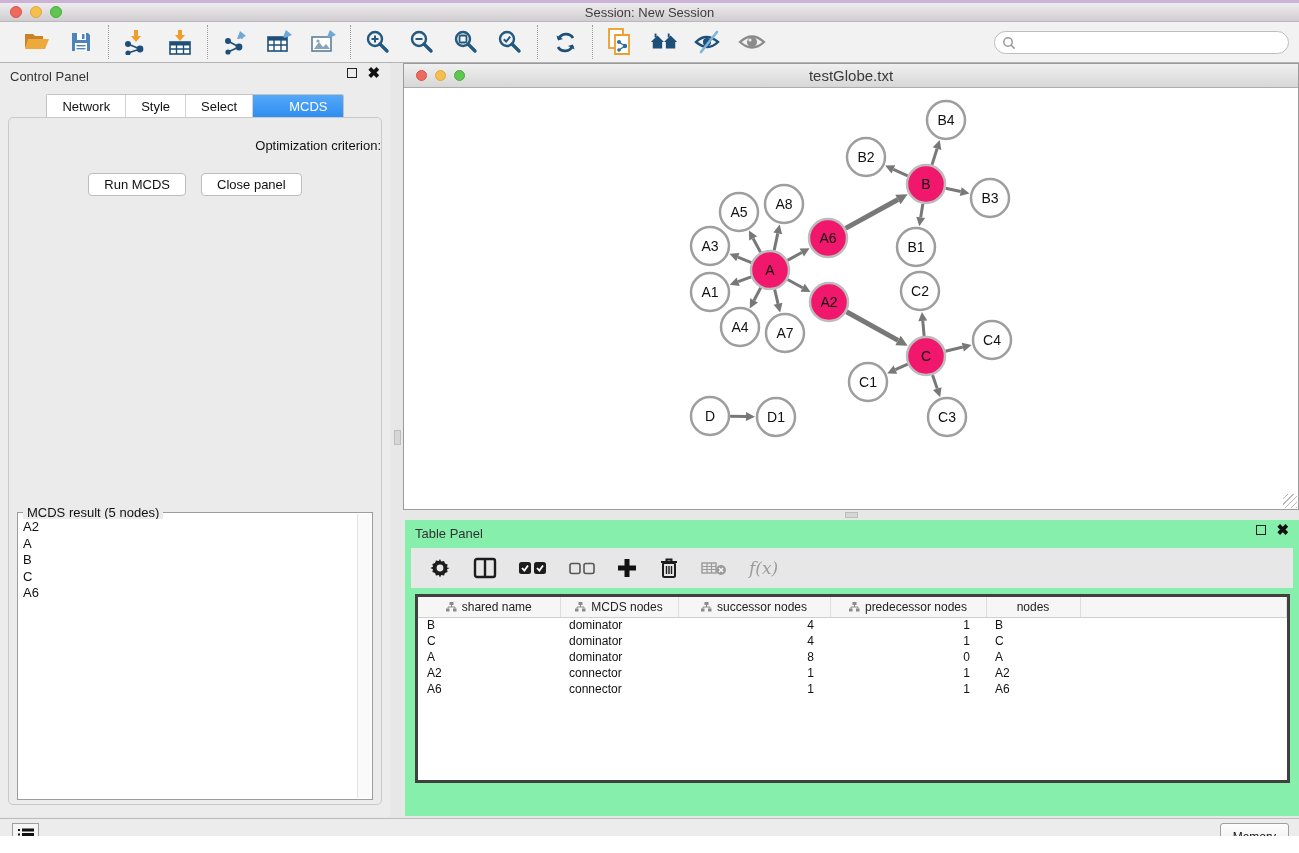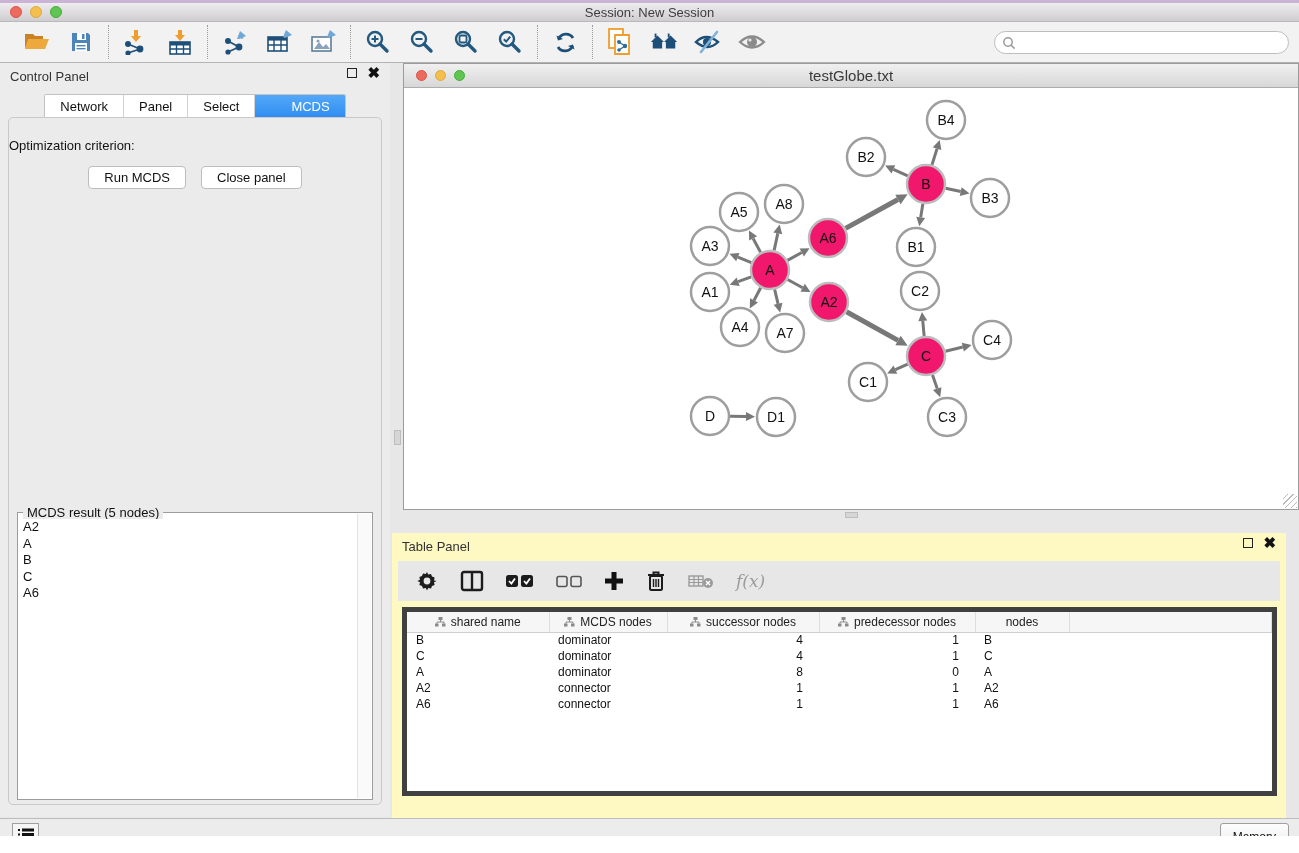--- a/index.html
+++ b/index.html
@@ -35,30 +35,30 @@
   .close-btn { font-size:15px; font-weight:bold; color:#111; line-height:10px; cursor:pointer; }
 
   .cp-tabs { position:absolute; left:0; right:0; top:32px; display:flex; justify-content:center; }
   .seg { display:flex; border-radius:1px; overflow:hidden; box-shadow:0 0 0 1px #c2c2c2; background:#fff; }
   .seg-tab { padding:4px 15px; font-size:13px; background:#fff; border-right:1px solid #d2d2d2; cursor:pointer; color:#111; }
   .seg-tab:last-child { border-right:none;padding-left:36px; }
   .seg-tab.active { background:linear-gradient(#54a8f8,#2e8cf1); color:#fff; }
 
   .cp-box { position:absolute; left:8px; right:8px; top:54px; bottom:12px; background:#ebebeb;
             border:1px solid #c9c9c9; border-radius:5px; }
-  .opt-label { text-align:left; margin-top:20px; font-size:13px; color:#111; }
+  .opt-label { text-align:right; margin-top:20px; font-size:13px; color:#111; }
   .opt-select { position:relative; margin:9px auto 0; width:312px; height:23px; background:#fff;
                 border:1px solid #b9b9b9; border-radius:3px; display:flex; align-items:center;
                 padding-left:8px; font-size:13px; cursor:pointer; }
   .opt-stepper { position:absolute; right:1px; top:1px; bottom:1px; width:19px; border-radius:2px;
                  background:linear-gradient(#5fb0f9,#2f8cf1); display:flex; flex-direction:column;
                  align-items:center; justify-content:center; gap:2px; }
   .chev-up { width:0; height:0; border-left:4px solid transparent; border-right:4px solid transparent; border-bottom:5px solid #fff; }
   .chev-dn { width:0; height:0; border-left:4px solid transparent; border-right:4px solid transparent; border-top:5px solid #fff; }
-  .cp-buttons { display:flex; justify-content:center; gap:15px; margin-top:13px; }
+  .cp-buttons { display:flex; justify-content:center; gap:15px; margin-top:20px; }
   .cp-btn { background:#fff; border:1px solid #bdbdbd; border-radius:4px; padding:3px 15px; font-size:13px; color:#111; cursor:pointer; }
 
   .mcds-group { position:absolute; left:8px; right:8px; top:394px; bottom:4px; border:1px solid #9c9c9c;
                 box-shadow:1px 1px 0 #fff inset, -1px -1px 0 #fff inset; background:#fff; }
   .mcds-group-label { position:absolute; top:-8px; left:5px; background:#ebebeb; padding:0 4px; font-size:13px; color:#111; }
   .mcds-list { position:absolute; left:1px; right:15px; top:6px; bottom:1px; background:#fff; overflow:hidden; }
   .result-item { font-size:13px; color:#111; padding-left:4px; line-height:16.5px; }
   .mcds-scroll { position:absolute; right:1px; top:1px; bottom:1px; width:14px; background:#fafafa; border-left:1px solid #e3e3e3; }
 
   
@@ -69,27 +69,27 @@
   .net-titlebar .traffic { margin-left:12px; }
   .net-titlebar .light { width:11px; height:11px; }
   .net-title { position:absolute; left:0; right:0; text-align:center; font-size:15px; color:#3a3a3a; }
   .net-canvas { position:relative; width:894px; height:421px; background:#fff; }
   .resize-grip { position:absolute; right:1px; bottom:1px; width:14px; height:14px;
                  background:repeating-linear-gradient(135deg, transparent 0 3px, #b9b9b9 3px 4px); cursor:nwse-resize; }
   .divider-grip-v { position:absolute; left:394px; top:430px; width:7px; height:15px; background:#d6d6d6; border:1px solid #bdbdbd; cursor:col-resize; }
   .divider-grip-h { position:absolute; left:845px; top:512px; width:13px; height:6px; background:#d6d6d6; border:1px solid #bdbdbd; cursor:row-resize; }
 
   
-  .table-panel { position:absolute; left:392px; top:520px; width:894px; height:296px; background:#fef9c3;margin-top:13px; }
+  .table-panel { position:absolute; left:405px; top:520px; width:894px; height:296px; background:#86efac; }
   .tp-toolbar { position:absolute; left:6px; right:6px; top:28px; height:40px; background:#e7e7e7;
                 display:flex; align-items:center; gap:22px; padding-left:18px; }
   .tp-btn { display:flex; align-items:center; justify-content:center; cursor:pointer; }
   .fx { font-family:"DejaVu Serif", serif; font-style:italic; font-size:17px; color:#9b9b9b; }
   .table-wrap { position:absolute; left:10px; right:9px; top:74px; bottom:33px; background:#fff;
-                border:5px solid #404040; overflow:hidden; }
+                border:3px solid #404040; overflow:hidden; }
   table.data { border-collapse:collapse; table-layout:fixed; width:100%; }
   table.data th { height:20px; background:#f6f6f6; border-bottom:1px solid #cfcfcf; border-right:1px solid #dedede;
                   font-weight:normal; font-size:12px; color:#222; text-align:center; white-space:nowrap; overflow:hidden; }
   table.data th .hdr-ic { vertical-align:-1px; margin-right:5px; }
   table.data td { height:16px; font-size:12px; color:#111; padding:0 0 0 9px; white-space:nowrap; overflow:hidden; }
   table.data td.num { text-align:right; padding:0 16px 0 0; }
   .tp-tabs { position:absolute; left:0; right:0; bottom:6px; display:flex; justify-content:center; }
 
   
   .status-bar { position:absolute; left:0; top:818px; width:100%; height:30px; background:#ececec; border-top:1px solid #bdbdbd; }
@@ -277,21 +277,21 @@
     <div class="panel-header">
       <span>Control Panel</span>
       <span class="panel-hbtns">
         <span class="float-btn"></span>
         <span class="close-btn">✖</span>
       </span>
     </div>
     <div class="cp-tabs">
       <div class="seg">
         <span class="seg-tab">Network</span>
-        <span class="seg-tab">Panel</span>
+        <span class="seg-tab">Style</span>
         <span class="seg-tab">Select</span>
         <span class="seg-tab active">MCDS</span>
       </div>
     </div>
     <div class="cp-box">
       <div class="opt-label">Optimization criterion:</div>
       <div class="cp-buttons">
         <button class="cp-btn">Run MCDS</button>
         <button class="cp-btn">Close panel</button>
       </div>

